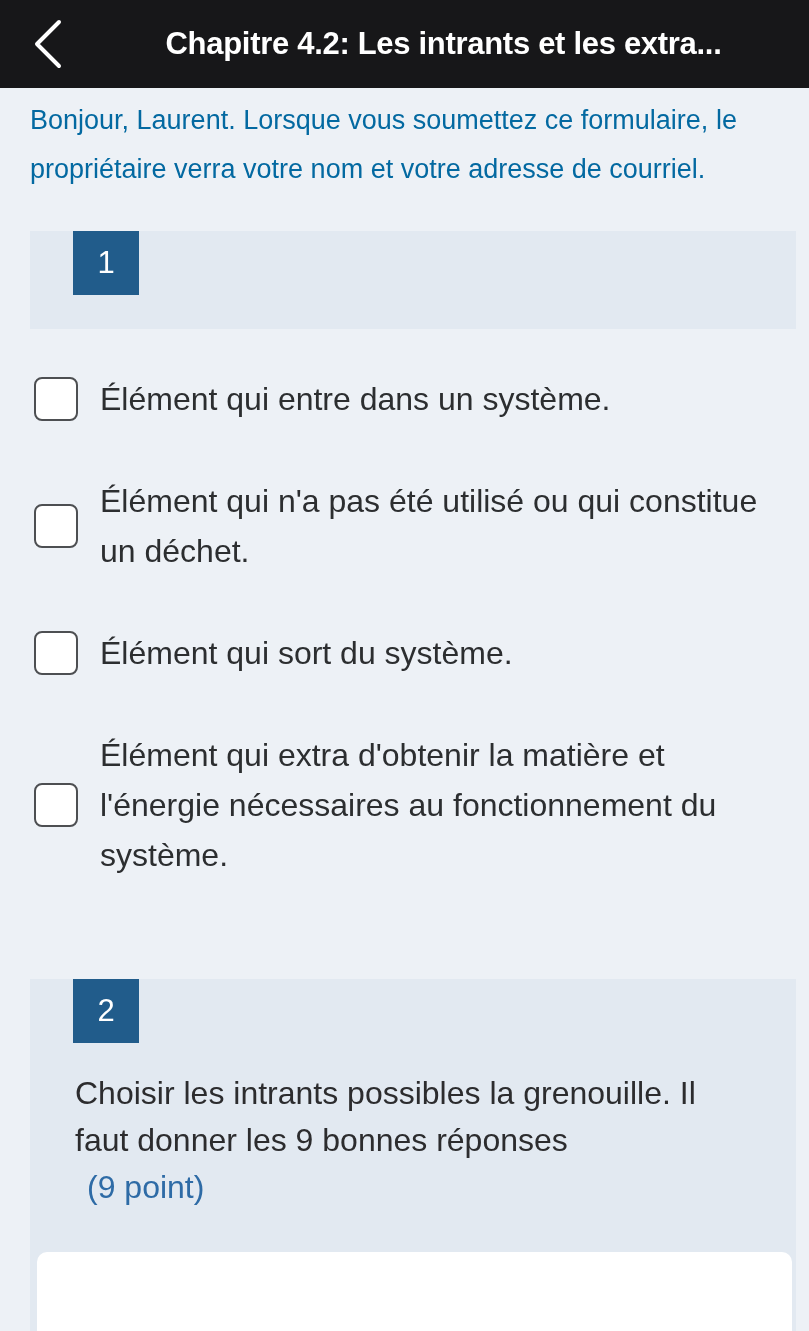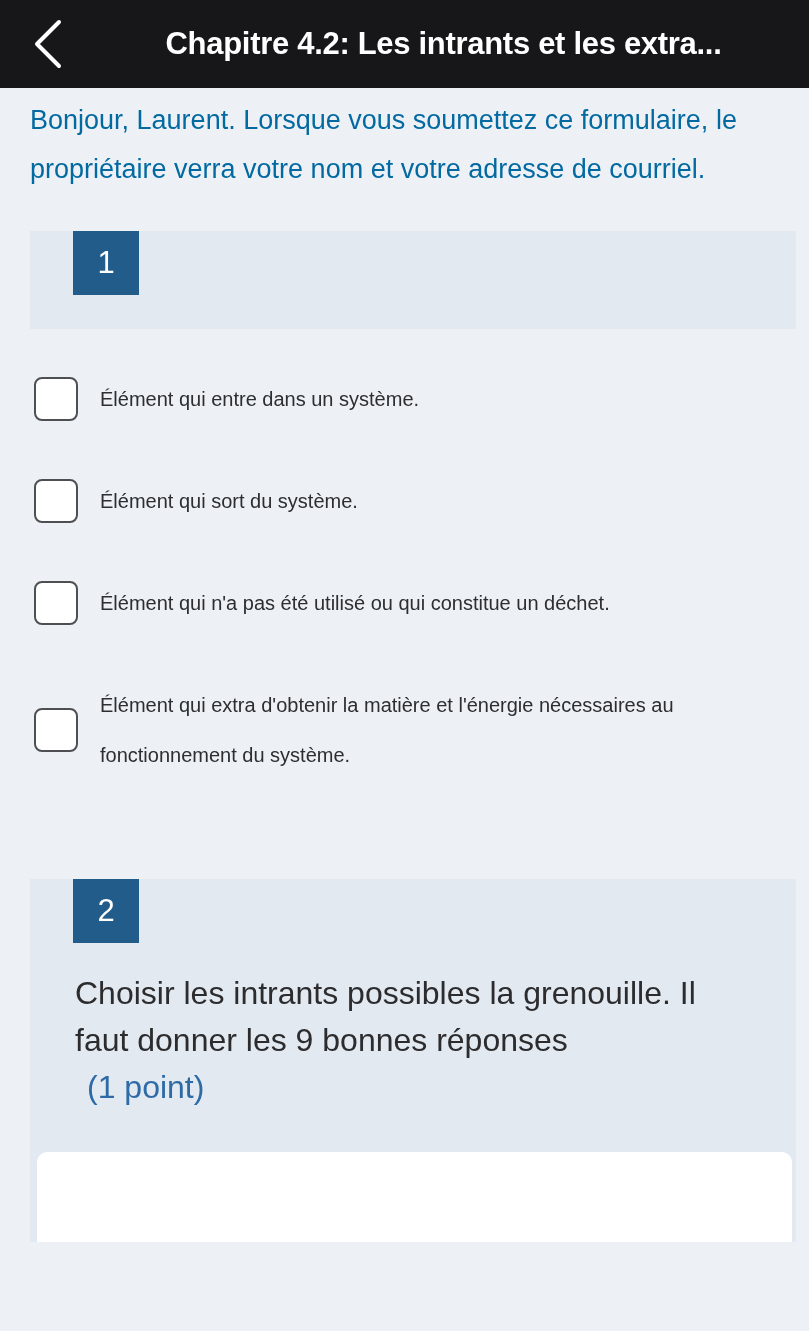--- a/index.html
+++ b/index.html
@@ -97,21 +97,21 @@
   }
   .checkbox{
     flex:0 0 auto;
     width:44px;height:44px;
     background:#ffffff;
     border:2.5px solid var(--checkbox-border);
     border-radius:8px;
     cursor:pointer;
   }
   .option-label{
-    font-size:20px;
+    font-size:32px;
     line-height:50px;
     color:#2c2e30;
     cursor:pointer;
   }
 
   
   .answer-panel{
     margin-top:41px;
     margin-left:-36px;
     margin-right:-36px;
@@ -142,31 +142,31 @@
     <div class="badge">1</div>
   </section>
 
   <div class="options">
     <div class="option-row">
       <div class="checkbox" role="checkbox" aria-checked="false"></div>
       <div class="option-label">Élément qui entre dans un système.</div>
     </div>
     <div class="option-row">
       <div class="checkbox" role="checkbox" aria-checked="false"></div>
-      <div class="option-label">Élément qui sort du système.</div>
+      <div class="option-label">Élément qui n'a pas été utilisé ou qui constitue un déchet.</div>
     </div>
     <div class="option-row">
       <div class="checkbox" role="checkbox" aria-checked="false"></div>
-      <div class="option-label">Élément qui n'a pas été utilisé ou qui constitue un déchet.</div>
+      <div class="option-label">Élément qui sort du système.</div>
     </div>
     <div class="option-row">
       <div class="checkbox" role="checkbox" aria-checked="false"></div>
       <div class="option-label">Élément qui extra d'obtenir la matière et l'énergie nécessaires au fonctionnement du système.</div>
     </div>
   </div>
 
   <section class="card q2">
     <div class="badge">2</div>
-    <div class="question-text"><span>Choisir les intrants possibles la grenouille. Il faut donner les 9 bonnes réponses</span><span class="points points-block">(1 point)</span></div>
+    <div class="question-text"><span>Choisir les intrants possibles la grenouille. Il faut donner les 9 bonnes réponses</span><span class="points points-block">(9 point)</span></div>
     <div class="answer-panel"></div>
   </section>
 
 </div>
 
 </body></html>

